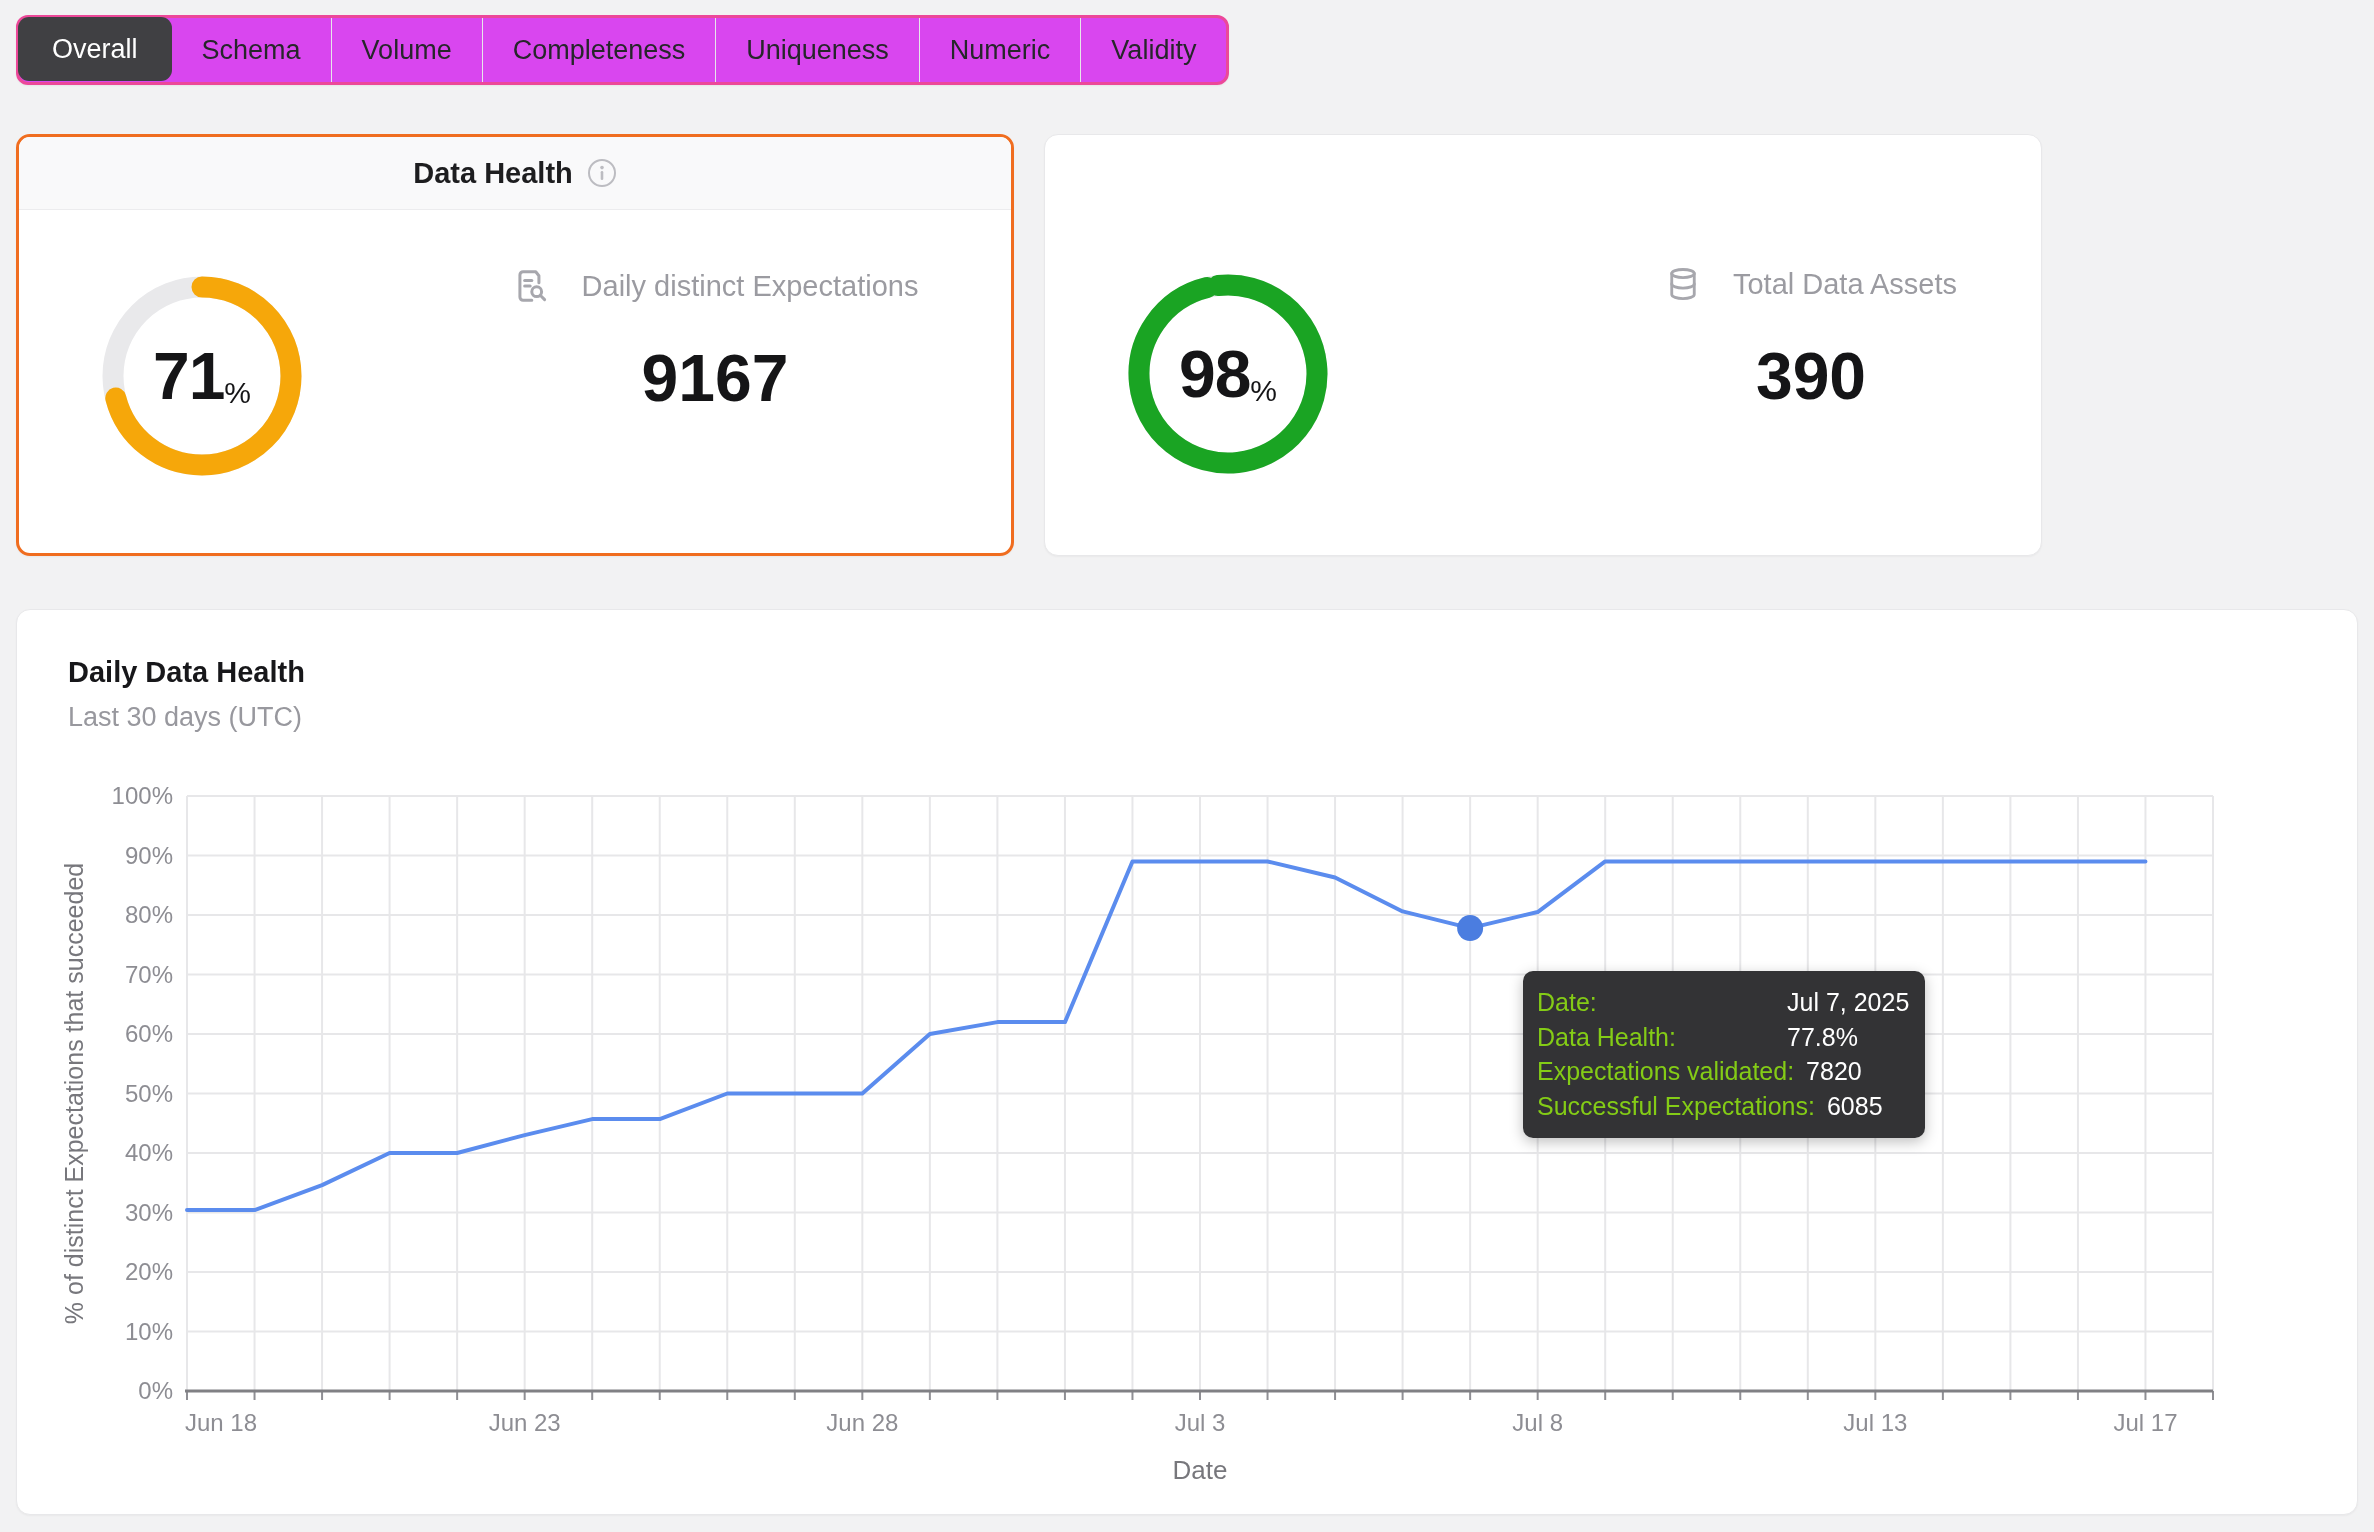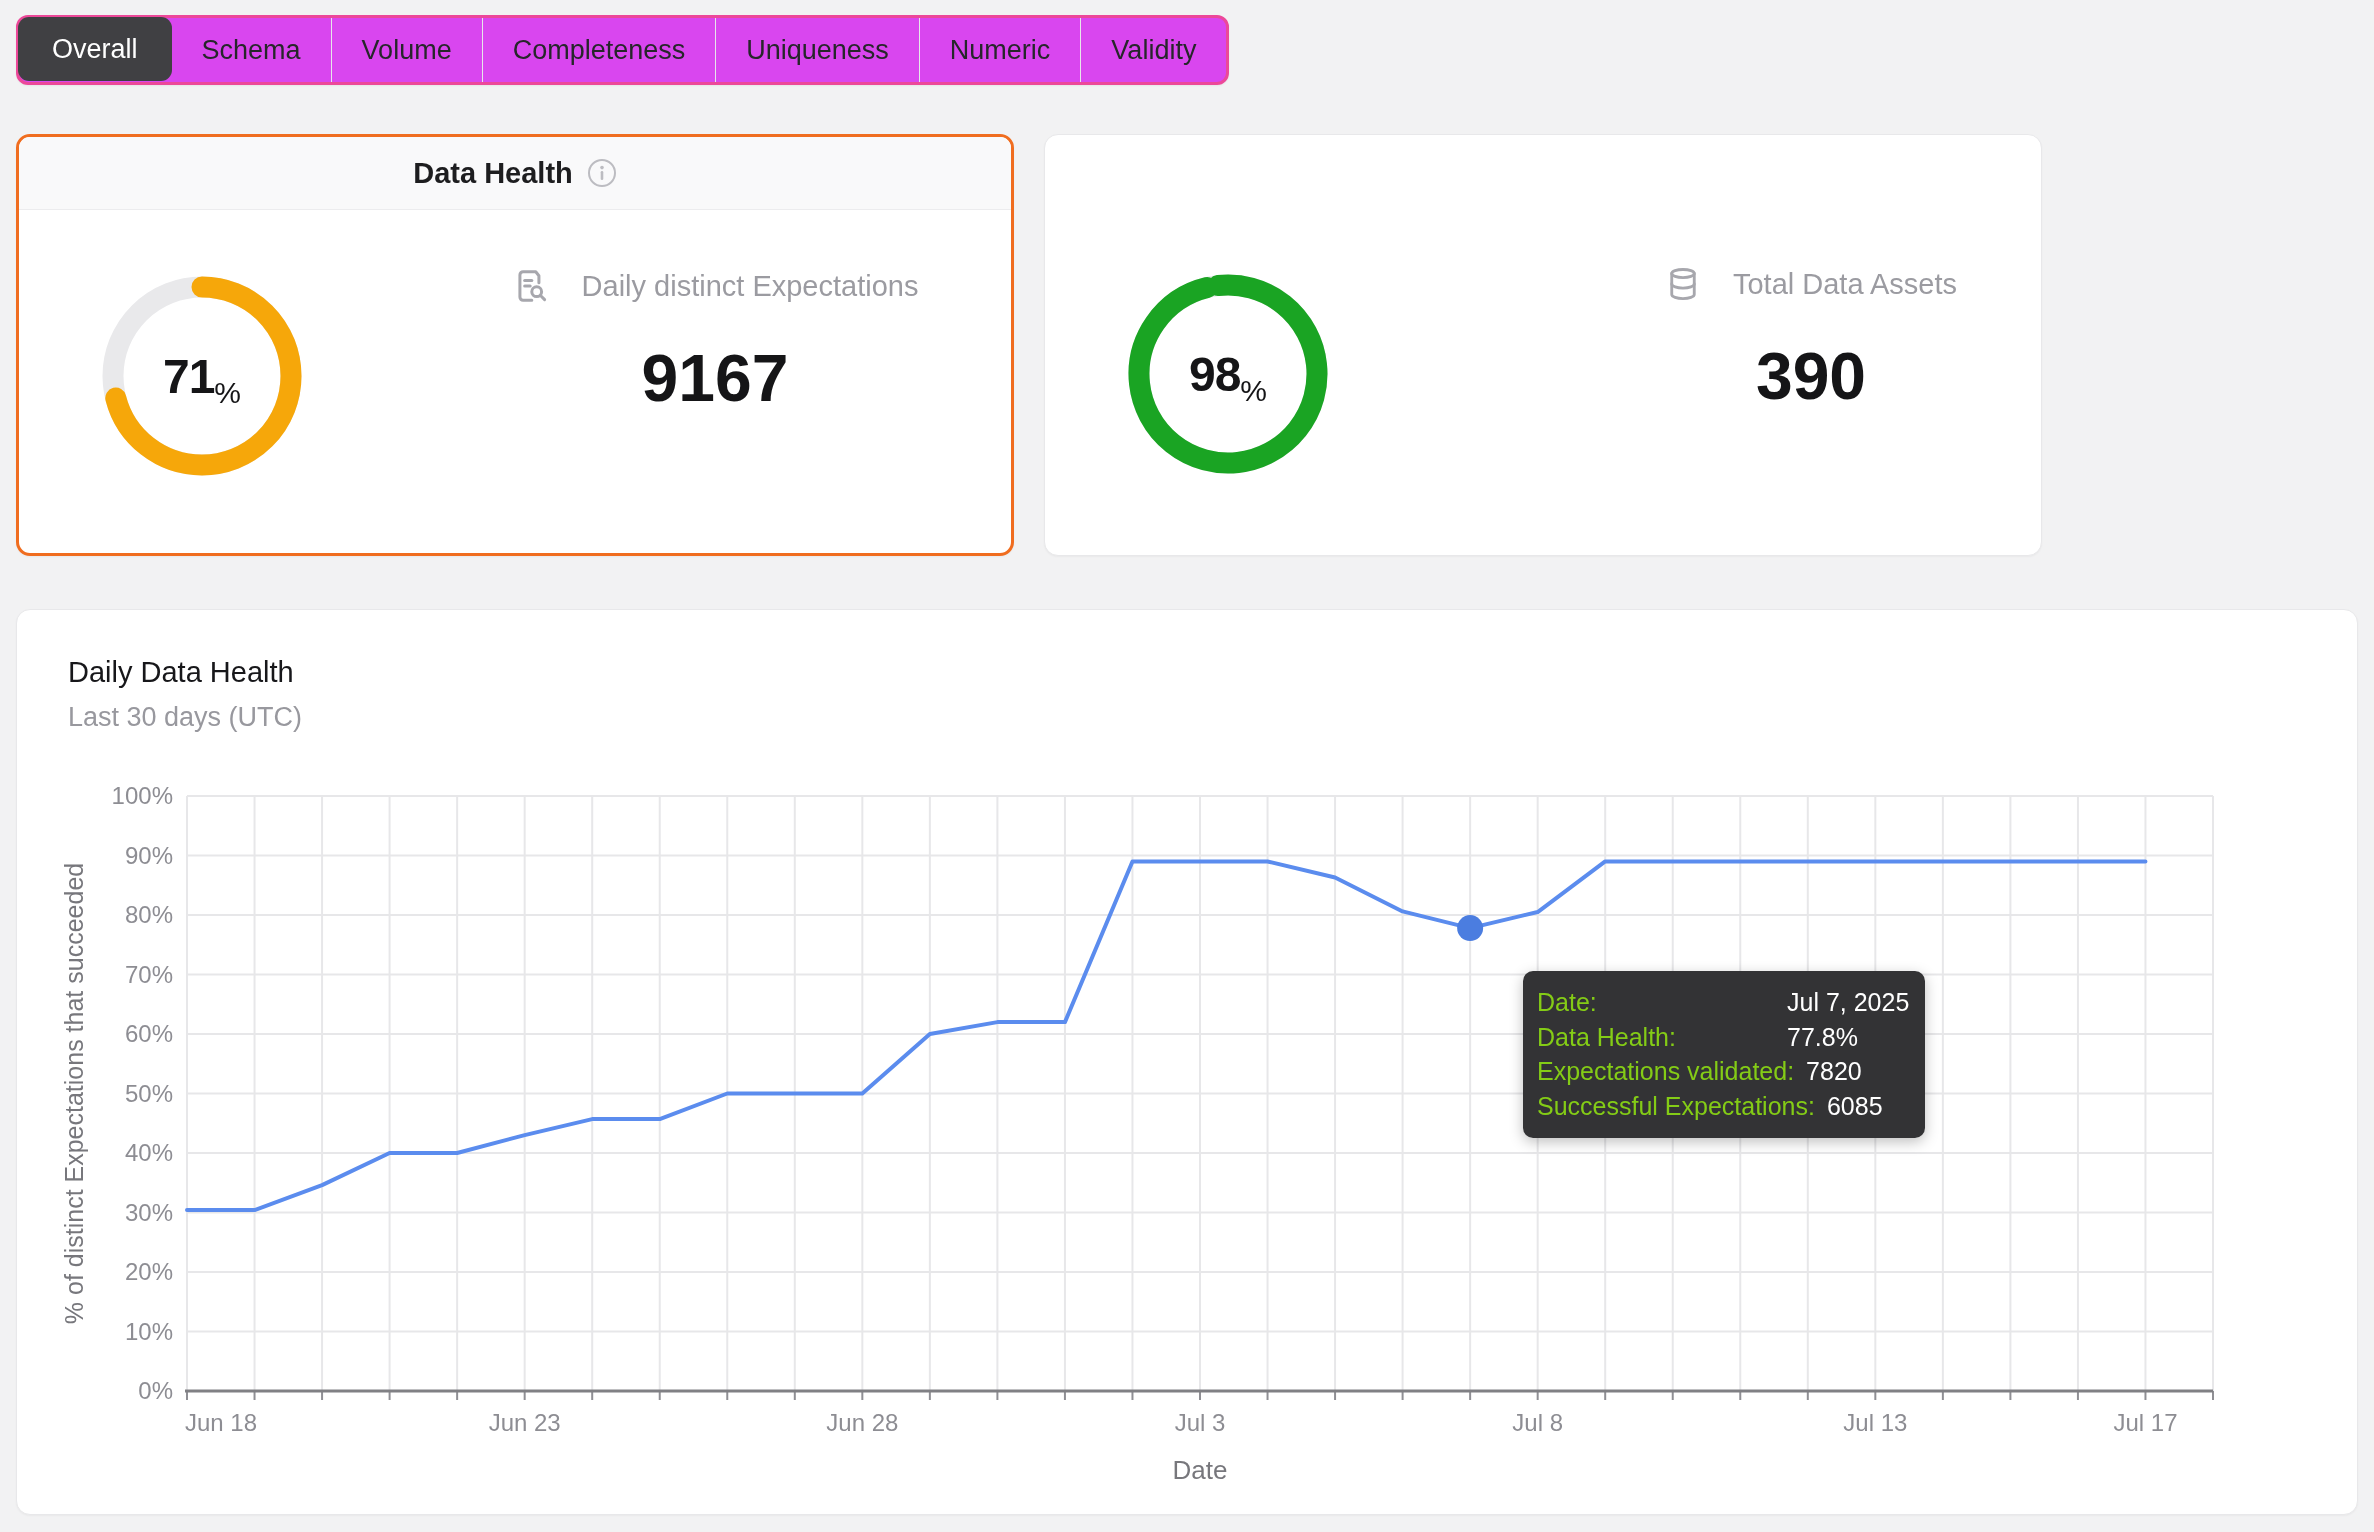--- a/index.html
+++ b/index.html
@@ -18,33 +18,33 @@
   .kpi{position:absolute; top:134px; width:998px; height:422px; background:#fff; border-radius:14px;
        border:1px solid #e8e8ea; box-shadow:0 1px 2px rgba(0,0,0,.04); box-sizing:border-box;}
   .kpi.selected{border:3px solid #f06d1f;}
   .kpi-1{left:16px;}
   .kpi-2{left:1044px;}
   .kpi-head{height:72px; background:#f9f9fa; border-bottom:1px solid #ececee; border-radius:11px 11px 0 0;
             display:flex; align-items:center; justify-content:center; gap:14px;}
   .kpi-title{font-size:29px; font-weight:bold; color:#1d1d1f;}
   .donut-wrap{position:absolute; left:78px; top:134px; width:210px; height:210px;}
   .donut-num{position:absolute; inset:0; display:flex; align-items:center; justify-content:center;}
-  .donut-num .big{font-size:48px; font-weight:bold; color:#151517; letter-spacing:-1px;}
+  .donut-num .big{font-size:66px; font-weight:bold; color:#151517; letter-spacing:-1px;}
   .donut-num .pct{font-size:30px; color:#151517; align-self:center; margin-top:34px;}
   .metric{position:absolute; top:130px; text-align:center;}
   .kpi-1 .metric{left:420px; right:20px;}
   .kpi-2 .metric{left:540px; right:4px;}
   .metric-label{display:flex; align-items:center; justify-content:center; gap:32px;
                 font-size:29px; color:#9b9ba1; line-height:36px;}
   .metric-value{font-size:66px; font-weight:bold; color:#151517; margin-top:36px; line-height:74px;}
 
   
   .chart-card{position:absolute; left:16px; top:609px; width:2342px; height:906px; background:#fff;
               border:1px solid #e8e8ea; border-radius:14px; box-shadow:0 1px 2px rgba(0,0,0,.04); box-sizing:border-box;}
-  .chart-title{position:absolute; left:51px; top:46px; font-size:29px; font-weight:normal; color:#17171a;}
+  .chart-title{position:absolute; left:51px; top:46px; font-size:29px; font-weight:bold; color:#17171a;}
   .chart-sub{position:absolute; left:51px; top:92px; font-size:27px; color:#98989e;}
   .chart-svg{position:absolute; left:0; top:0; width:2340px; height:904px;}
 
   
   .tooltip{position:absolute; left:1506px; top:361px; width:402px; height:167px; box-sizing:border-box;
            background:rgba(44,44,46,.97); border-radius:10px; box-shadow:0 4px 14px rgba(0,0,0,.25);
            padding:15px 20px 15px 14px; display:flex; flex-direction:column; justify-content:space-between;}
   .tt-row{display:flex; line-height:33px; font-size:25px;}
   .tt-label{flex:0 0 238px; text-align:left; color:#84cc16; padding-right:12px; white-space:nowrap;}
   .tt-value{color:#fff; font-weight:500; white-space:nowrap;}

